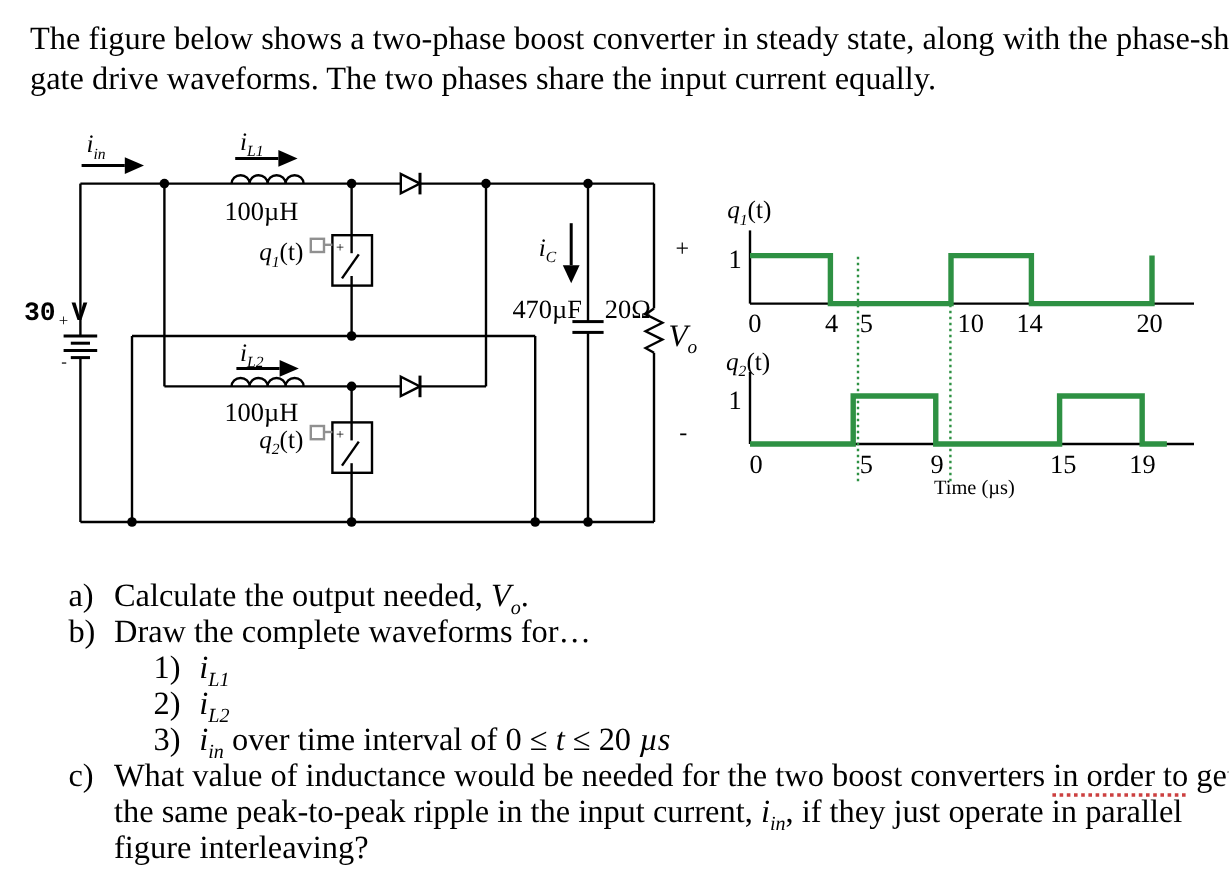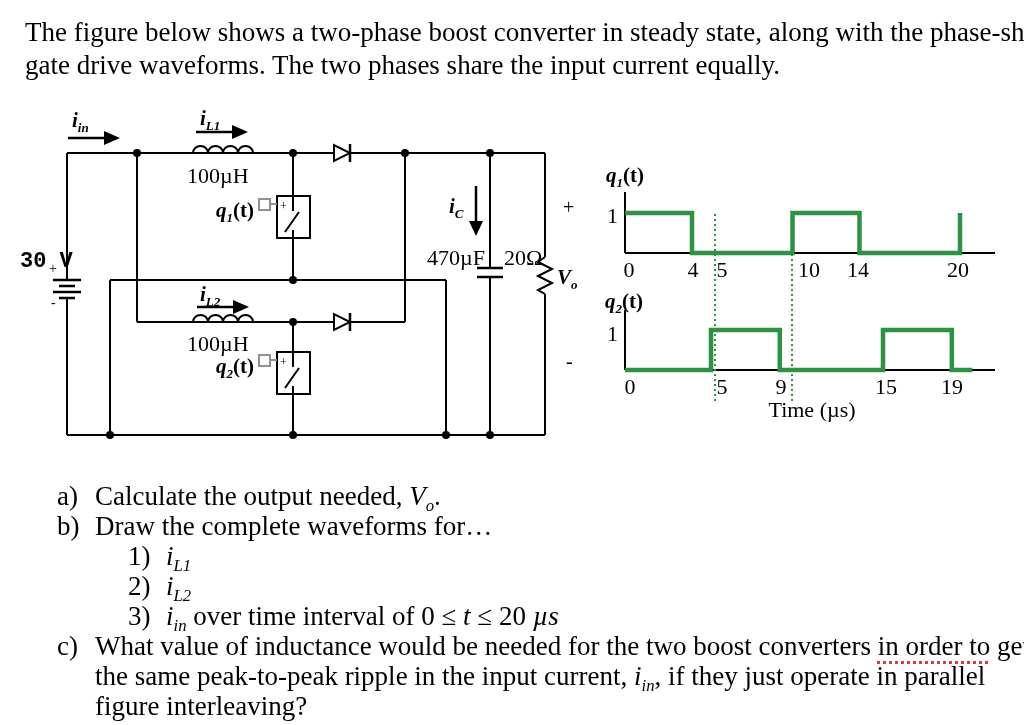--- a/index.html
+++ b/index.html
@@ -13,29 +13,29 @@
   .qmark{display:inline-block;width:38px;}
   .qsub{padding-left:71px;}
   .qcont{padding-left:38px;}
   .mi{font-style:italic;}
   sub{font-size:0.62em;line-height:0;}
   sub.mi{font-style:italic;}
   .squiggle{text-decoration-line:underline;text-decoration-style:dotted;
             text-decoration-color:#cc4040;text-decoration-thickness:2.5px;text-underline-offset:6px;}
   
   .lbl{position:absolute;white-space:nowrap;font-size:22px;}
-  .cur{font-size:21px;font-weight:700;font-style:italic;text-align:center;}
+  .cur{font-size:21px;font-weight:400;font-style:italic;text-align:center;}
   .cur sub{font-style:italic;}
   .rm{font-style:normal;}
   .bold{font-weight:700;font-family:Liberation Mono, monospace;}
   .small{font-size:14px;}
   .tiny{font-size:12px;line-height:12px;}
   .sign{font-size:20px;}
   .tick{position:absolute;transform:translateX(-50%);font-size:22px;}
-  #timelab{transform:translateX(-50%);font-size:22px;}
+  #timelab{transform:translateX(-50%);font-size:17px;}
   svg{position:absolute;left:0;top:0;}
 </style>
 </head>
 <body>
 
 <div id="page">
 
   <svg id="fig-svg" width="1024" height="725" viewBox="0 0 1024 725">
 
     <g stroke="#000" stroke-width="2" fill="none">
@@ -169,21 +169,21 @@
 
   <div class="lbl cur" style="left:200px;top:282px;"><span>i</span><sub>L2</sub></div>
   <div class="lbl" style="left:187px;top:331px;">100µH</div>
   <div class="lbl cur" style="left:216px;top:354px;"><span>q</span><sub>2</sub><span class="rm">(t)</span></div>
   <div class="lbl tiny" style="left:280px;top:356px;">+</div>
 
   <div class="lbl cur" style="left:449px;top:194px;"><span>i</span><sub>C</sub></div>
   <div class="lbl" style="left:427px;top:245px;">470µF</div>
   <div class="lbl" style="left:504px;top:245px;">20Ω</div>
   <div class="lbl sign" style="left:563px;top:196px;">+</div>
-  <div class="lbl cur" style="left:557px;top:265px;font-size:21px;"><span>V</span><sub>o</sub></div>
+  <div class="lbl cur" style="left:557px;top:265px;font-size:26px;"><span>V</span><sub>o</sub></div>
   <div class="lbl sign" style="left:566px;top:350px;">-</div>
 
   <div id="wave-labels">
     <div class="lbl cur" style="left:606px;top:163px;"><span>q</span><sub>1</sub><span class="rm">(t)</span></div>
     <div class="lbl" style="left:607px;top:203px;">1</div>
     <div class="lbl cur" style="left:605px;top:289px;"><span>q</span><sub>2</sub><span class="rm">(t)</span></div>
     <div class="lbl" style="left:607px;top:321px;">1</div>
     <div id="timelab" class="lbl" style="left:812px;top:397px;">Time (µs)</div>
   <div class="tick" style="left: 629px; top: 257px;">0</div>
       <div class="tick" style="left: 693px; top: 257px;">4</div>

